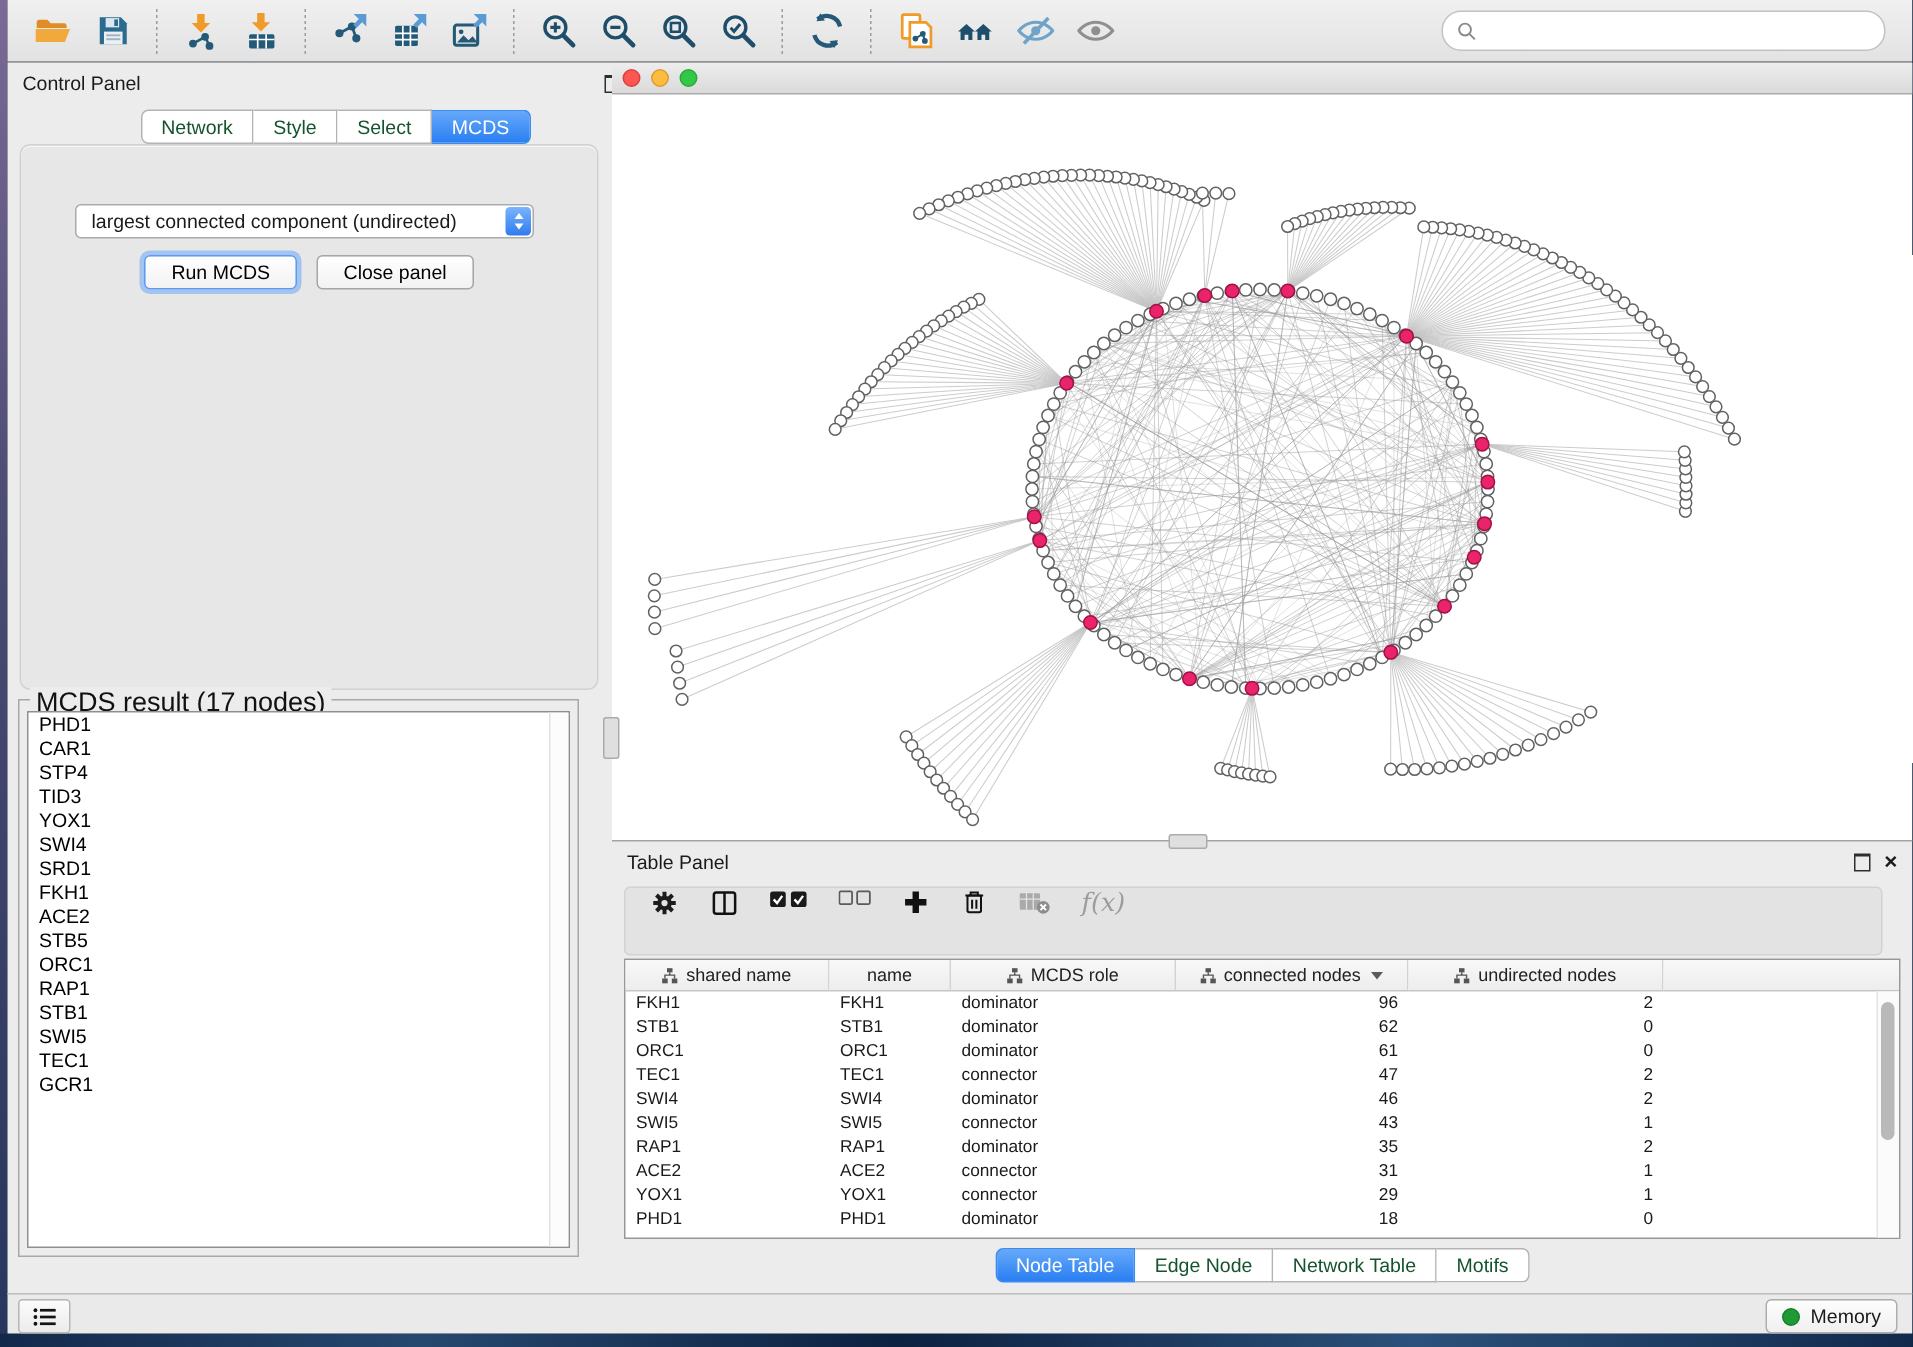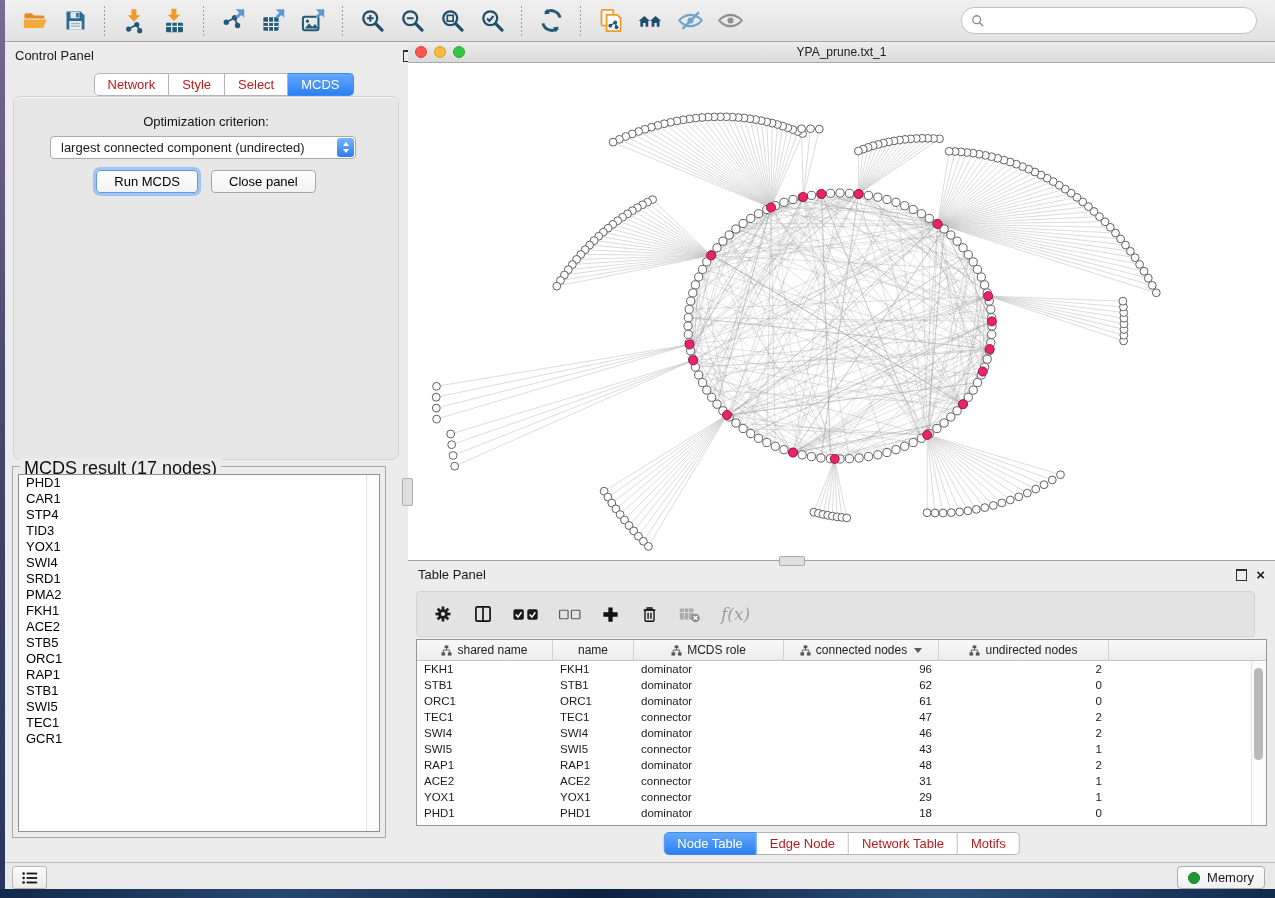--- a/index.html
+++ b/index.html
@@ -21,21 +21,21 @@
   .searchbox{margin-left:auto;margin-right:8px;width:276px;height:25px;background:#fff;
        border:1px solid #c2c2c2;border-radius:13px;display:flex;align-items:center;padding:0 9px;gap:6px}
   .searchbox input{border:none;outline:none;flex:1;font-size:12px;background:transparent;font-family:"Liberation Sans",sans-serif}
   
   .panel-header{height:27px;display:flex;align-items:center;padding:0 10px;font-size:13px}
   .win-ctl{margin-left:auto;display:flex;align-items:center;gap:9px}
   .float-ic{width:9px;height:9px;border:1.5px solid #2e2e2e;border-top-width:2.5px;display:inline-block}
   .close-ic{font-size:15px;font-weight:bold;color:#1c1c1c;line-height:10px}
   .seg{display:flex}
   .seg-btn{height:21px;line-height:21px;padding:0 13px;font-size:13px;background:#fff;
-       border:1px solid #b3b3b3;border-left:none;color:#b91c1c;text-align:center}
+       border:1px solid #b3b3b3;border-left:none;color:#14532d;text-align:center}
   .seg-btn:first-child{border-left:1px solid #b3b3b3;border-radius:5px 0 0 5px}
   .seg-btn:last-child{border-radius:0 5px 5px 0}
   .seg-btn.active{background:linear-gradient(#66a9fa,#2a7ff2);border-color:#3c8bf2;color:#fff}
   
   #control-panel{position:absolute;left:5px;top:42px;width:438px;height:820px;background:#ececec;
        border-right:1px solid #9e9e9e;box-sizing:border-box}
   #cp-tabs{position:absolute;top:31px;left:50%;transform:translateX(-50%)}
   .mcds-card{position:absolute;left:8px;top:54px;width:384px;height:362px;background:#e7e7e7;
        border:1px solid #d2d2d2;border-radius:7px;box-shadow:inset 0 1px 0 #f6f6f6}
   .crit-label{position:absolute;top:17px;left:0;right:0;text-align:center;font-size:13px;color:#111}
@@ -64,21 +64,21 @@
   .net-titlebar{height:20px;background:linear-gradient(#ededed,#dadada);border-bottom:1px solid #ababab;
        position:relative;display:flex;align-items:center;padding-left:7px}
   .lights{display:flex;gap:7px}
   .light{width:12px;height:12px;border-radius:50%;box-sizing:border-box}
   .net-title{position:absolute;left:0;right:0;text-align:center;font-size:12px;color:#1c1c1c}
   #net-svg{display:block}
   
   #table-panel{position:absolute;left:408px;top:560px;width:867px;height:302px;background:#ececec;
        border-top:1px solid #a3a3a3;box-sizing:border-box}
   .tp-toolbar{position:absolute;left:8px;top:30px;right:20px;height:44px;background:#e3e3e3;
-       border:1px solid #d2d2d2;border-radius:4px;display:flex;align-items:center;padding:0 16px;gap:20px}
+       border:1px solid #d2d2d2;border-radius:4px;display:flex;align-items:flex-start;padding:0 16px;gap:20px}
   .tp-ic svg{display:block}
   .fx{font-family:"DejaVu Serif",serif;font-style:italic;color:#9c9c9c;font-size:17px}
   .tablewrap{position:absolute;left:8px;top:78px;right:8px;bottom:36px;background:#fff;border:1px solid #979797}
   .thead{display:grid;grid-template-columns:136px 81px 150px 155px 170px 1fr;height:21px}
   .th{display:flex;align-items:center;justify-content:center;gap:5px;font-size:12px;color:#222;
        border-right:1px solid #d2d2d2;border-bottom:1px solid #c6c6c6;background:linear-gradient(#f8f8f8,#ededed)}
   .th:last-child{border-right:none}
   .tbody{position:absolute;left:0;right:14px;top:21px;bottom:0;overflow:hidden}
   .tr{display:grid;grid-template-columns:136px 81px 150px 155px 170px 1fr;height:16px}
   .td{font-size:11.5px;line-height:16px;padding:0 7px;white-space:nowrap;overflow:hidden}
@@ -276,21 +276,20 @@
       <span class="close-ic">×</span>
     </span>
   </div>
   <div id="cp-tabs" class="seg">
     <div class="seg-btn">Network</div>
     <div class="seg-btn">Style</div>
     <div class="seg-btn">Select</div>
     <div class="seg-btn active">MCDS</div>
   </div>
   <div class="mcds-card">
-    <div class="crit-label">Optimization criterion:</div>
     <div class="select">
       <span>largest connected component (undirected)</span>
       <span class="stepper">
           <span class="tri-up"></span>
           <span class="tri-dn"></span>
         </span>
     </div>
     <div class="btn-row">
       <button class="btn focused">Run MCDS</button>
       <button class="btn">Close panel</button>
@@ -299,41 +298,39 @@
   <div class="fieldset">
     <span class="legend">MCDS result (17 nodes)</span>
     <div class="listbox">
       <div class="li">PHD1</div>
         <div class="li">CAR1</div>
         <div class="li">STP4</div>
         <div class="li">TID3</div>
         <div class="li">YOX1</div>
         <div class="li">SWI4</div>
         <div class="li">SRD1</div>
-        <div class="li">PMA2</div>
         <div class="li">FKH1</div>
         <div class="li">ACE2</div>
         <div class="li">STB5</div>
         <div class="li">ORC1</div>
         <div class="li">RAP1</div>
         <div class="li">STB1</div>
         <div class="li">SWI5</div>
         <div class="li">TEC1</div>
         <div class="li">GCR1</div>
         <div class="track"></div>
     </div>
   </div>
 </div>
 
 <div class="vsplit-handle"></div>
 <div class="hsplit-handle"></div>
 
 <div id="network-panel">
   <div class="net-titlebar">
-    <span class="net-title">YPA_prune.txt_1</span>
     <span class="lights">
       <span class="light" style="background:#fc5753;border:1px solid #df3e3b"></span>
       <span class="light" style="background:#fdbc40;border:1px solid #de9b2d"></span>
       <span class="light" style="background:#33c748;border:1px solid #27aa35"></span>
     </span>
   </div>
   <svg id="net-svg" width="867" height="497" viewBox="0 0 867 497">
       <g>
         <line class="chord" x1="363.0" y1="144.5" x2="281.2" y2="279.7"></line>
         <line class="chord" x1="363.0" y1="144.5" x2="309.0" y2="341.2"></line>
@@ -1270,21 +1267,21 @@
           <div class="td c1">SWI5</div>
           <div class="td c2">connector</div>
           <div class="td c3">43</div>
           <div class="td c4">1</div>
           <div class="td"></div>
         </div>
         <div class="tr">
           <div class="td c0">RAP1</div>
           <div class="td c1">RAP1</div>
           <div class="td c2">dominator</div>
-          <div class="td c3">48</div>
+          <div class="td c3">35</div>
           <div class="td c4">2</div>
           <div class="td"></div>
         </div>
         <div class="tr">
           <div class="td c0">ACE2</div>
           <div class="td c1">ACE2</div>
           <div class="td c2">connector</div>
           <div class="td c3">31</div>
           <div class="td c4">1</div>
           <div class="td"></div>

